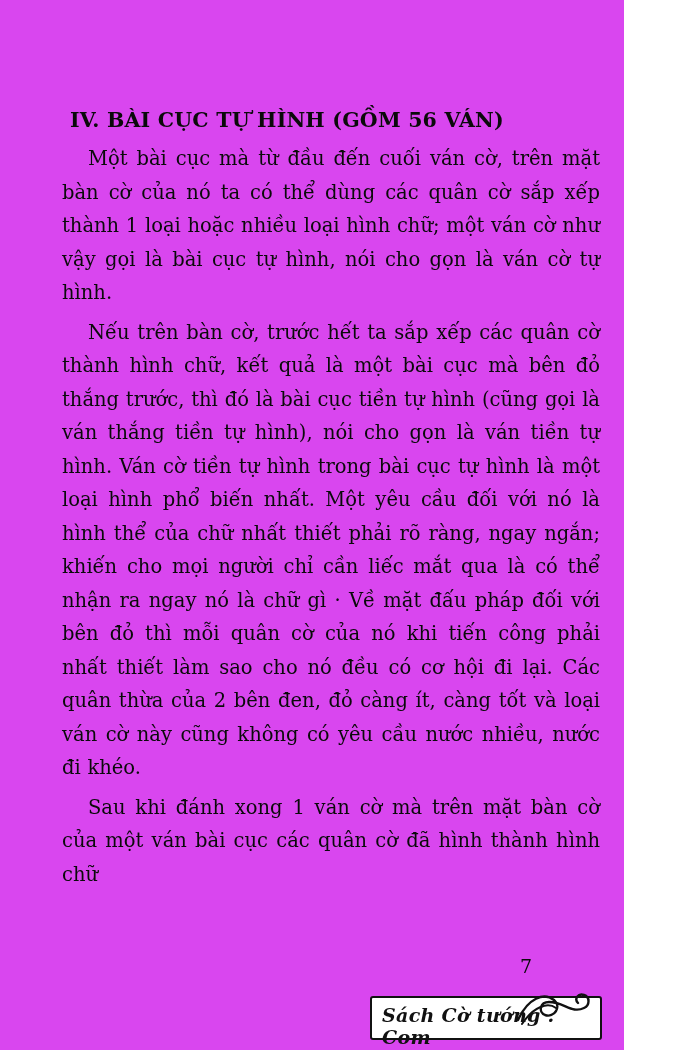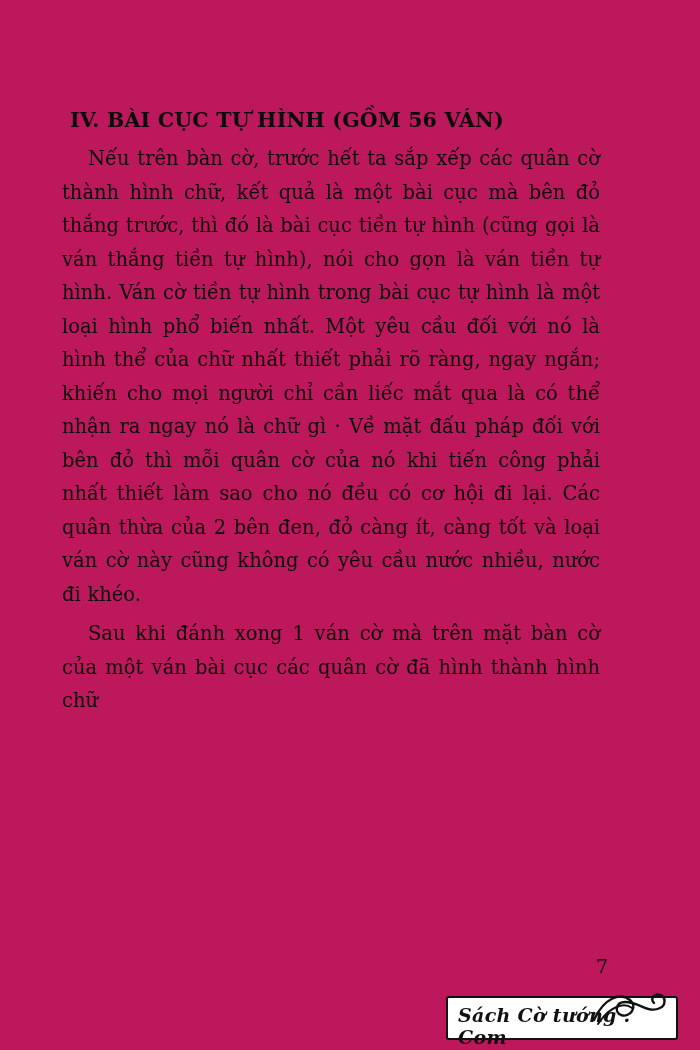--- a/index.html
+++ b/index.html
@@ -12,23 +12,23 @@
     background: #ffffff;
     font-family: "Liberation Serif", serif;
     color: #0a0a0a;
     overflow: hidden;
     position: relative;
   }
   .page {
     position: absolute;
     left: 0;
     top: 0;
-    width: 700px;
+    width: 624px;
     height: 1050px;
-    background: #be185d;
+    background: #d946ef;
   }
   .content {
     position: absolute;
     left: 62px;
     top: 108px;
     width: 538px;
   }
   .heading {
     font-size: 20.5px;
     font-weight: bold;
@@ -93,20 +93,21 @@
     height: 46px;
   }
 </style>
 </head>
 <body>
 
 <div class="page">
 
   <div class="content">
     <h1 class="heading">IV. BÀI CỤC TỰ HÌNH (GỒM 56 VÁN)</h1>
+    <p class="para">Một bài cục mà từ đầu đến cuối ván cờ, trên mặt bàn cờ của nó ta có thể dùng các quân cờ sắp xếp thành 1 loại hoặc nhiều loại hình chữ; một ván cờ như vậy gọi là bài cục tự hình, nói cho gọn là ván cờ tự hình.</p>
     <p class="para">Nếu trên bàn cờ, trước hết ta sắp xếp các quân cờ thành hình chữ, kết quả là một bài cục mà bên đỏ thắng trước, thì đó là bài cục tiền tự hình (cũng gọi là ván thắng tiền tự hình), nói cho gọn là ván tiền tự hình. Ván cờ tiền tự hình trong bài cục tự hình là một loại hình phổ biến nhất. Một yêu cầu đối với nó là hình thể của chữ nhất thiết phải rõ ràng, ngay ngắn; khiến cho mọi người chỉ cần liếc mắt qua là có thể nhận ra ngay nó là chữ gì · Về mặt đấu pháp đối với bên đỏ thì mỗi quân cờ của nó khi tiến công phải nhất thiết làm sao cho nó đều có cơ hội đi lại. Các quân thừa của 2 bên đen, đỏ càng ít, càng tốt và loại ván cờ này cũng không có yêu cầu nước nhiều, nước đi khéo.</p>
     <p class="para">Sau khi đánh xong 1 ván cờ mà trên mặt bàn cờ của một ván bài cục các quân cờ đã hình thành hình chữ</p>
   </div>
 
   <div class="page-number">7</div>
 
   <div class="watermark">
     <div class="wm-box"></div>
     <div class="wm-text">Sách Cờ tướng . Com</div>
     <svg class="wm-swirl" viewBox="0 0 78 46">

